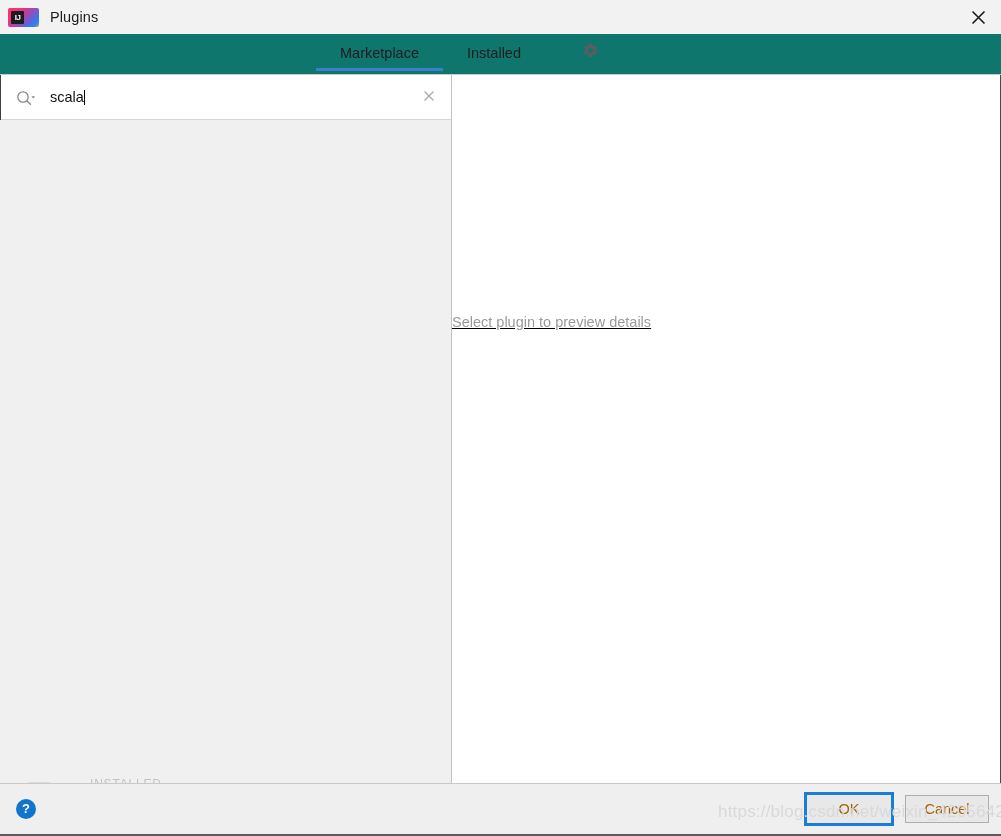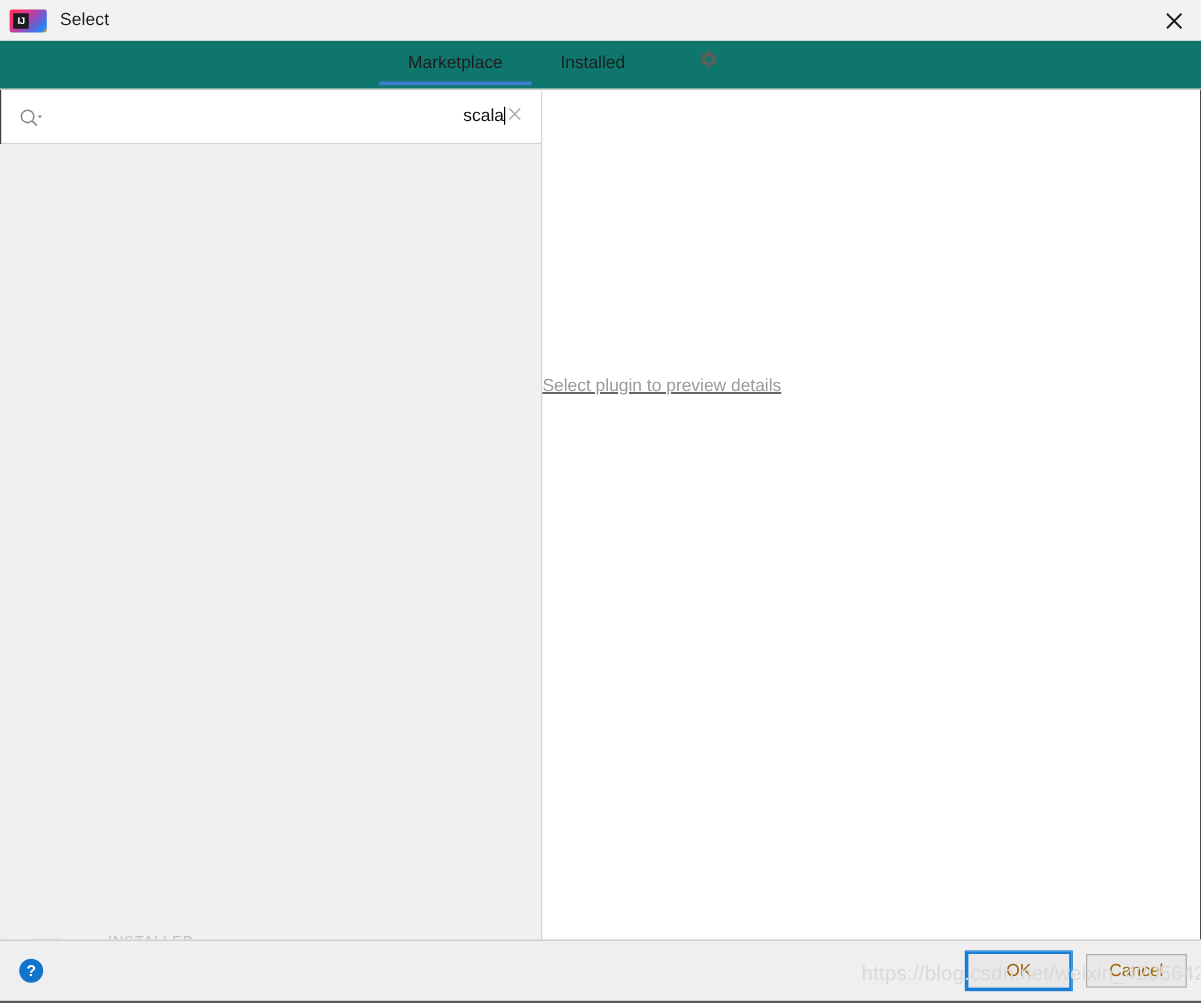--- a/index.html
+++ b/index.html
@@ -150,21 +150,20 @@
   }
   .search-row {
     height: 45px;
     min-height: 45px;
     background: #ffffff;
     border-bottom: 1px solid #d6d6d6;
     display: flex;
     align-items: center;
     padding: 0 14px 0 16px;
     box-sizing: border-box;
-    text-align: right;
   }
   .search-icon-wrap {
     display: flex;
     align-items: center;
     flex: none;
     cursor: pointer;
   }
   .search-text {
     margin-left: 14px;
     font-size: 14.5px;
@@ -308,21 +307,21 @@
 </head>
 <body>
 
 <div id="plugins-window">
 
   <div class="titlebar">
     <div class="app-logo">
       <div class="inner"></div>
       <div class="ij">IJ</div>
     </div>
-    <div class="window-title">Select</div>
+    <div class="window-title">Plugins</div>
     <div class="close-btn">
       <span>
         <svg width="15" height="15" viewBox="0 0 15 15">
           <path d="M1.5 1.5 L13.5 13.5 M13.5 1.5 L1.5 13.5" stroke="#1a1a1a" stroke-width="1.6" fill="none"></path>
         </svg>
       </span>
     </div>
   </div>
 
   <div class="tabstrip">

